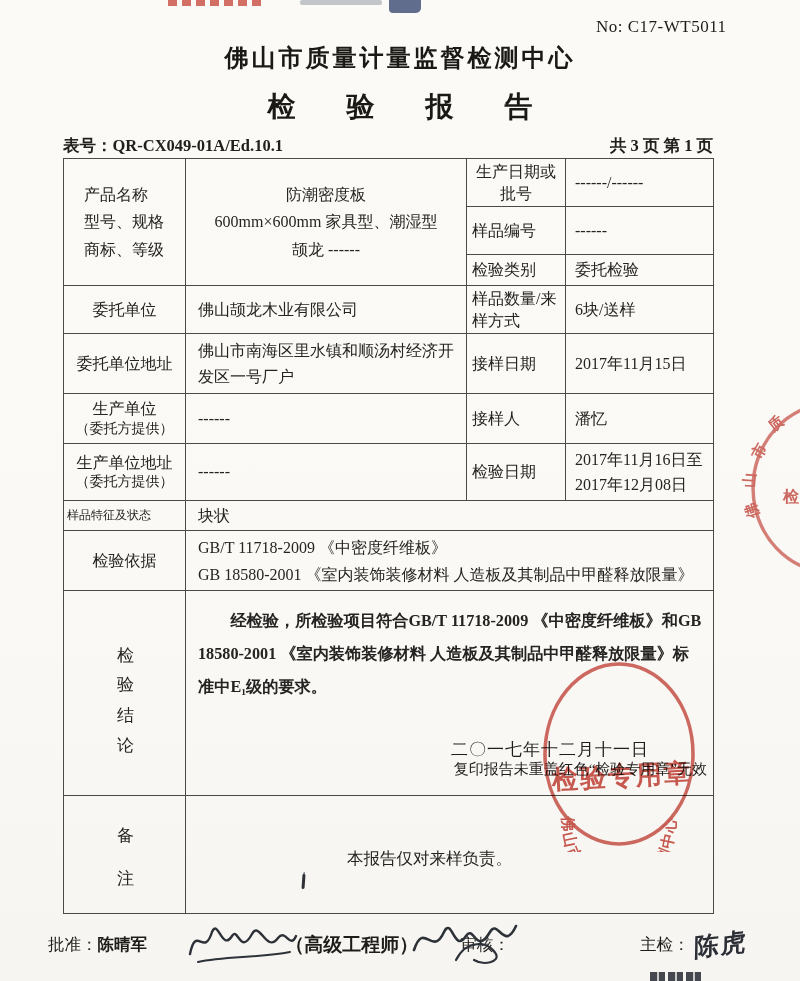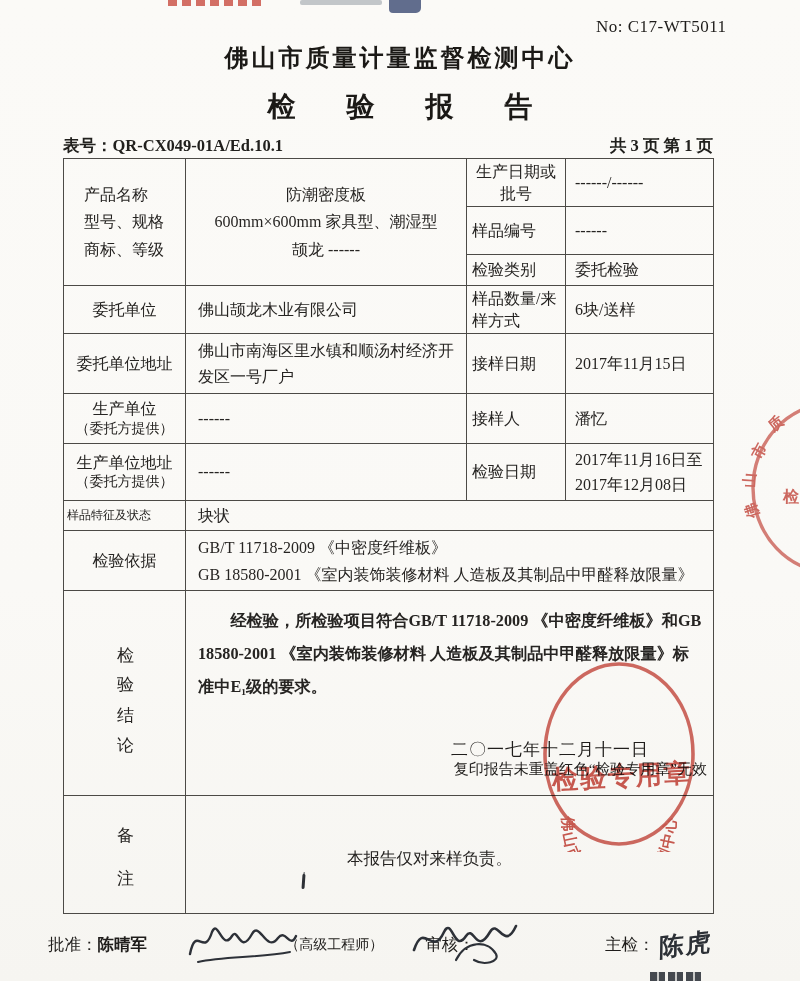--- a/index.html
+++ b/index.html
@@ -210,21 +210,21 @@
     <text x="52" y="104" font-size="16">检</text>
   </g>
 </svg>
 
 <div class="abs footer">
   <span>批准：</span><span class="bold-name">陈晴军</span>
   <svg class="sig" style="left:130px;top:-16px;" width="125" height="58" viewBox="0 0 125 58">
     <path d="M12 42 C 18 12, 26 46, 34 20 C 40 6, 44 40, 54 24 C 60 14, 62 44, 74 22 C 82 8, 88 42, 100 26 C 108 16, 112 38, 118 24" fill="none" stroke="#2d3138" stroke-width="2.4" stroke-linecap="round"></path>
     <path d="M20 50 C 45 44, 80 46, 112 40" fill="none" stroke="#2d3138" stroke-width="2" stroke-linecap="round"></path>
   </svg>
-  <span style="margin-left:134px;font-size:14px;">（高级工程师）</span>
+  <span style="margin-left:134px;font-size:19px;font-weight:bold;">（高级工程师）</span>
   <span style="margin-left:38px;">审核：</span>
   <svg class="sig" style="left:356px;top:-22px;" width="120" height="64" viewBox="0 0 120 64">
     <path d="M10 44 C 20 14, 28 52, 40 26 C 48 10, 50 48, 62 30 C 70 18, 72 50, 86 26 C 94 12, 100 46, 112 20" fill="none" stroke="#2d3138" stroke-width="2.6" stroke-linecap="round"></path>
     <path d="M52 54 C 62 34, 84 34, 92 48 C 96 56, 80 60, 70 54" fill="none" stroke="#2d3138" stroke-width="2.2" stroke-linecap="round"></path>
   </svg>
   <span style="margin-left:126px;">主检：</span>
   <span class="hand-name">陈虎</span>
 </div>
 
 </body></html>

